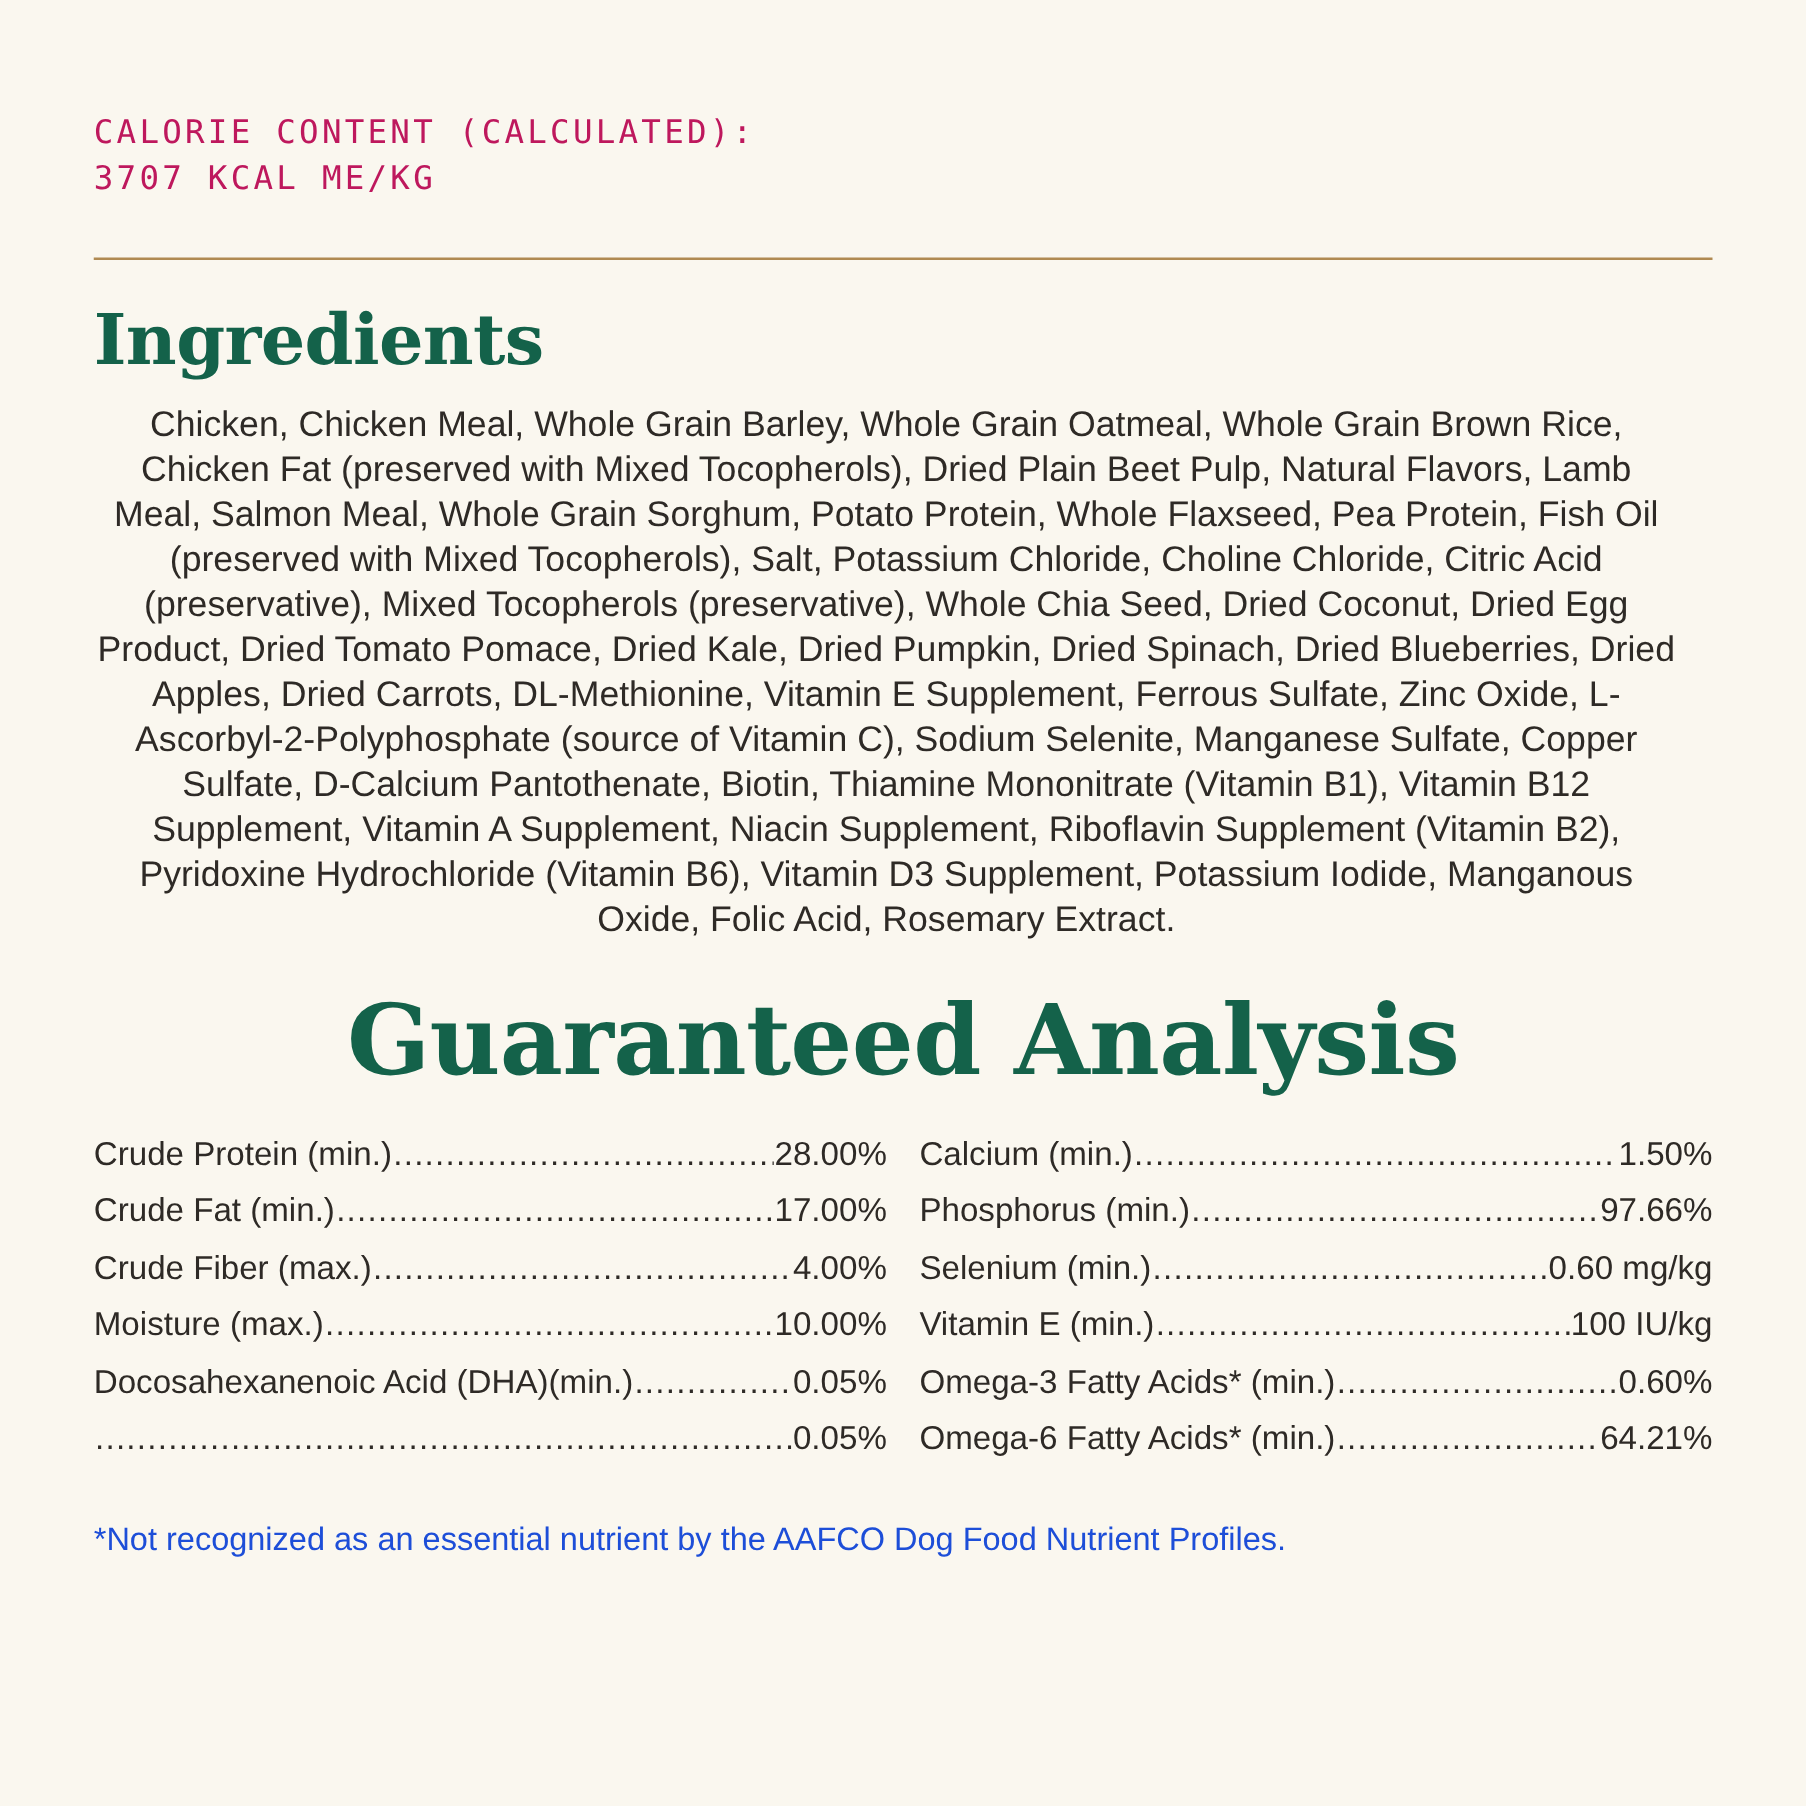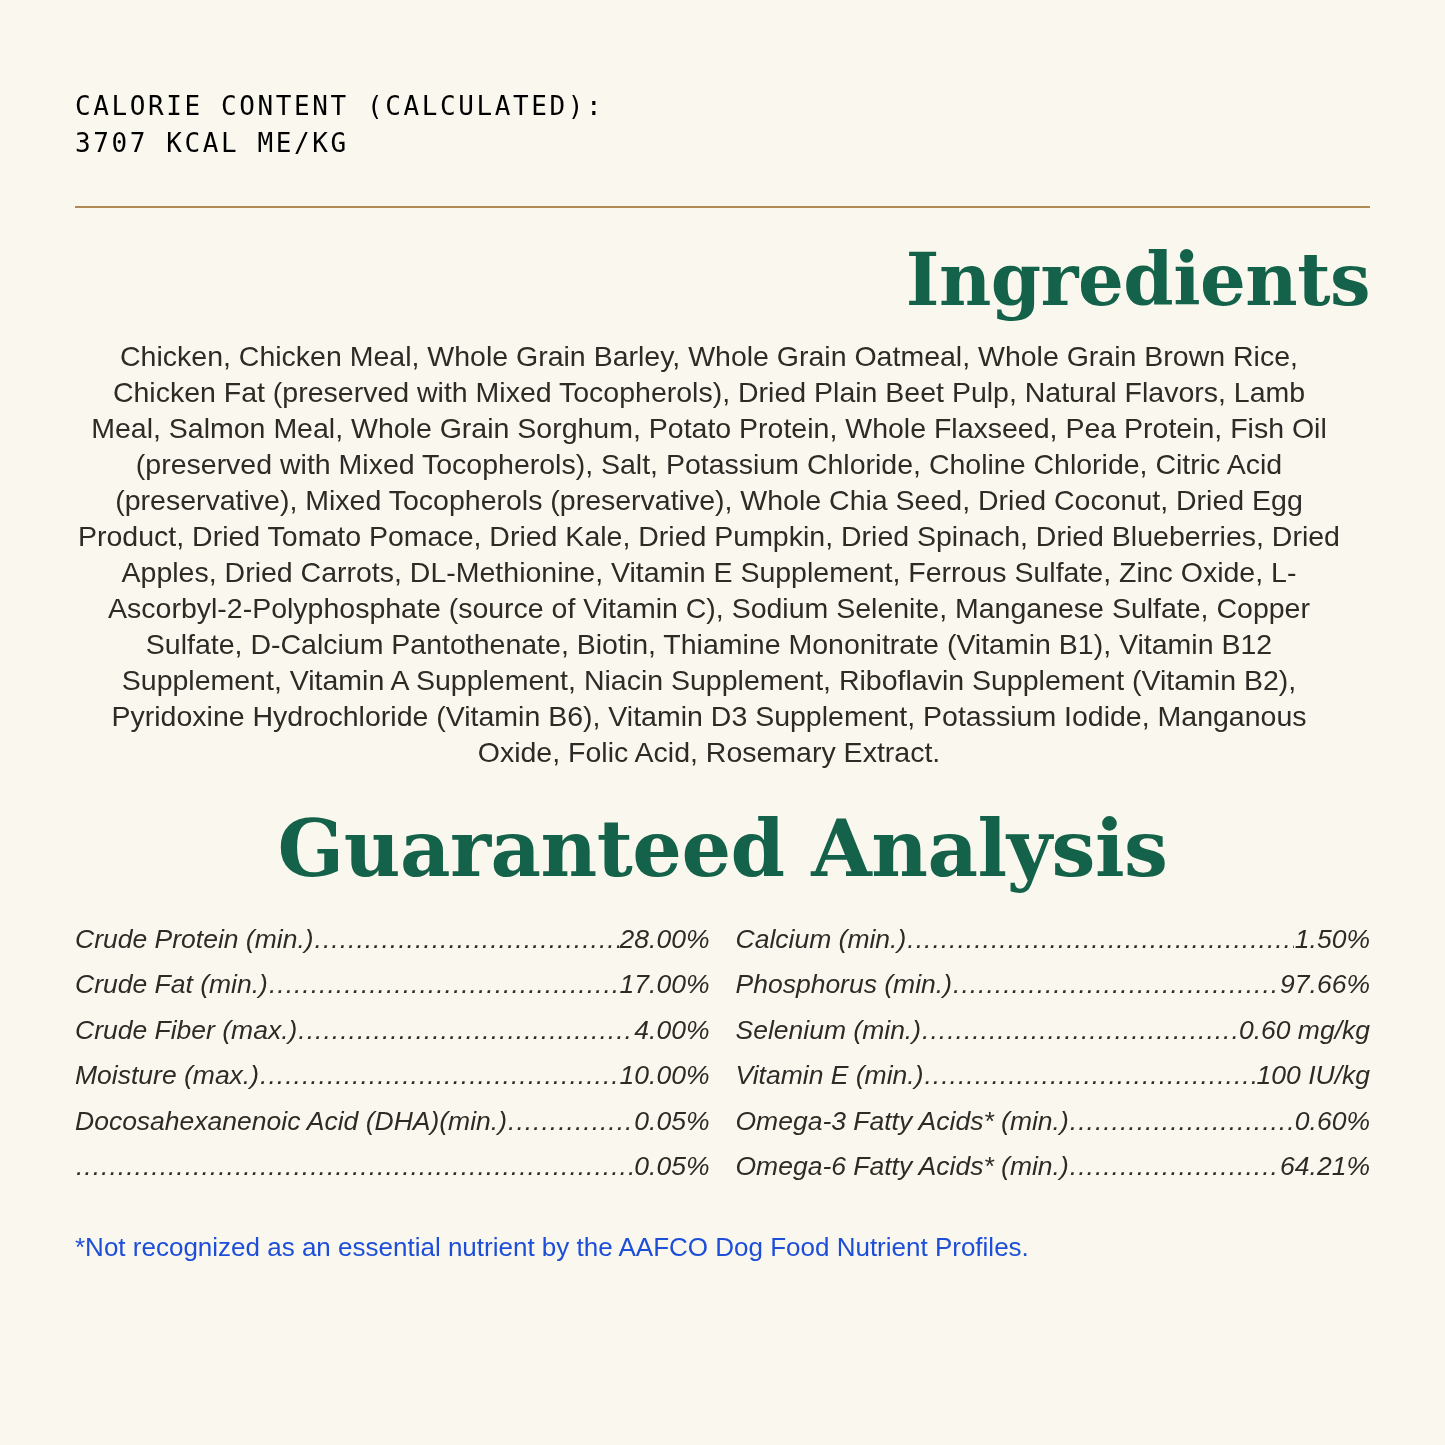--- a/index.html
+++ b/index.html
@@ -19,21 +19,21 @@
     width: 1445px;
     height: 1445px;
     box-sizing: border-box;
     padding: 0 75px;
   }
 
   
   .calorie-block {
     padding-top: 88px;
     font-family: "DejaVu Sans Mono", "Liberation Mono", monospace;
-    color: #000000;
+    color: #be185d;
     font-size: 26px;
     letter-spacing: 2.6px;
     line-height: 1.42;
     text-transform: uppercase;
   }
   .calorie-block div {
     white-space: pre;
   }
 
   .divider {
@@ -45,24 +45,23 @@
 
   
   h2.section-title {
     font-family: "DejaVu Serif", "Liberation Serif", serif;
     color: #14624a;
     font-weight: bold;
     margin: 0;
     letter-spacing: -0.5px;
   }
   #ingredients-title {
-    font-size: 72px;
+    font-size: 56px;
     padding-top: 36px;
     line-height: 1.0;
-    text-align: right;
   }
   #analysis-title {
     font-size: 78px;
     padding-top: 40px;
     line-height: 1.0;
     text-align: center;
   }
 
   
   .ingredients-text {
@@ -77,21 +76,20 @@
 
   
   .ga-wrap {
     display: flex;
     padding-top: 28px;
     gap: 26px;
   }
   .ga-col {
     flex: 1 1 50%;
     min-width: 0;
-    font-style: italic;
   }
   .ga-row {
     display: flex;
     align-items: baseline;
     font-size: 26.5px;
     line-height: 1.0;
     padding: 9.5px 0;
     color: #2e2a26;
     white-space: nowrap;
   }

